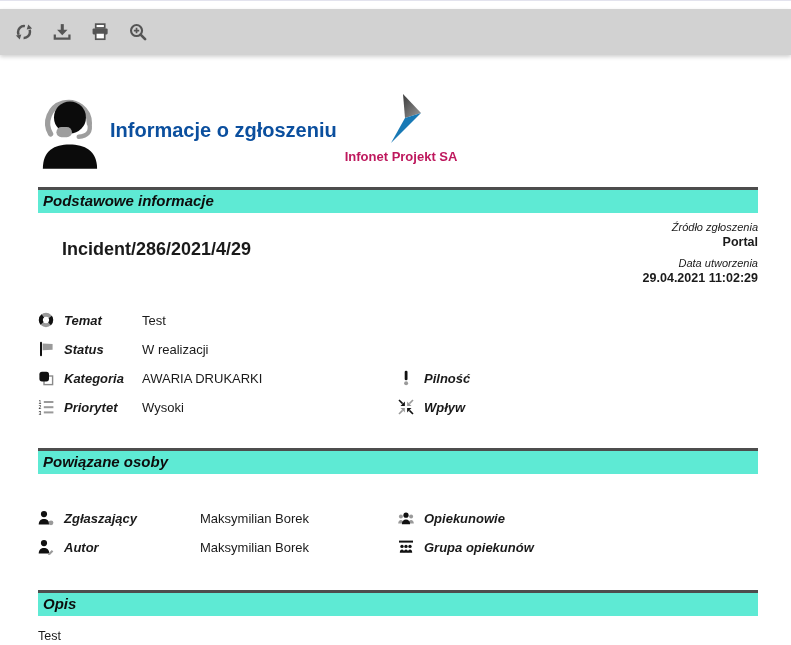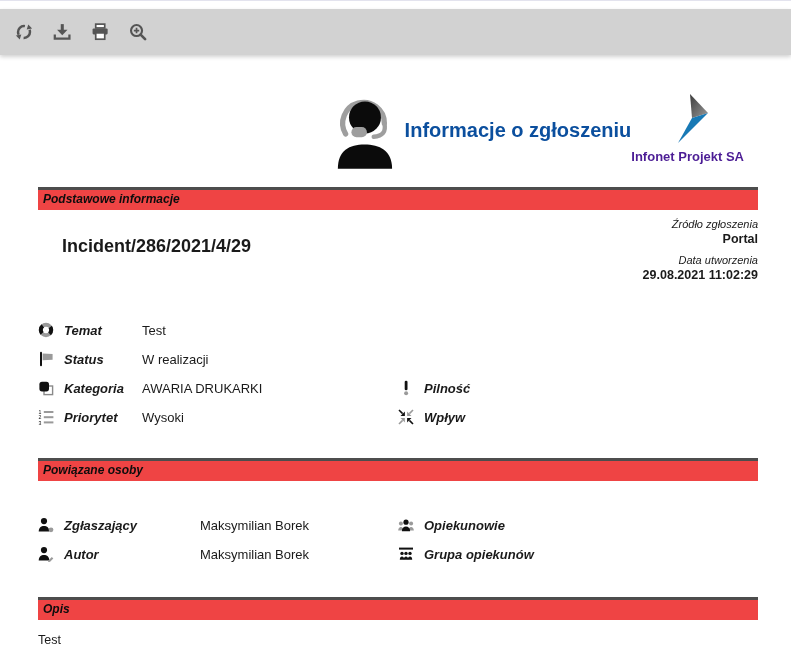--- a/index.html
+++ b/index.html
@@ -4,34 +4,34 @@
 <style>
   * { margin:0; padding:0; box-sizing:border-box; }
   html,body { width:791px; height:645px; overflow:hidden; background:#fff;
     font-family:"Liberation Sans", sans-serif; color:#1a1a1a; }
   .topstrip { height:9px; background:#fff; border-top:1px solid #e3e3ee; }
   .toolbar { height:46px; background:#d2d2d2; display:flex; align-items:center;
     padding-left:8px; box-shadow:0 2px 4px rgba(0,0,0,.18); position:relative; z-index:2; }
   .tbtn { width:32px; height:32px; display:flex; align-items:center; justify-content:center;
     margin-right:6px; border:none; background:transparent; cursor:pointer; }
   .doc { padding:36px 33px 0 38px; position:relative; z-index:1; }
-  .header-row { display:flex; justify-content:flex-end; align-items:flex-start; }
+  .header-row { display:flex; justify-content:flex-start; align-items:flex-start;gap:8px; }
   .header-left { display:flex; align-items:center; }
   .page-title { font-size:20px; font-weight:bold; color:#0b4f9e; margin-left:10px; }
   .logo-block { text-align:center; margin-right:14px; margin-top:2px; }
-  .logo-text { font-size:13px; font-weight:bold; color:#4c1d95; margin-top:2px; }
-  .sec-bar { border-top:3px solid #4d4d4d; background:#ef4444; font-style:italic;
-    font-weight:bold; font-size:12px; padding:2px 5px 4px; color:#0d0d0d; }
+  .logo-text { font-size:13px; font-weight:bold; color:#be185d; margin-top:2px; }
+  .sec-bar { border-top:3px solid #4d4d4d; background:#5eead4; font-style:italic;
+    font-weight:bold; font-size:15px; padding:2px 5px 4px; color:#0d0d0d; }
   .bar-basic { margin-top:18px; }
   .meta-row { display:flex; justify-content:space-between; margin-top:8px; }
   .incident-id { font-size:18px; font-weight:bold; margin-top:18px;margin-left:24px; }
   .meta { text-align:right; font-size:11px; line-height:1.25; }
   .meta-label { font-style:italic; color:#1a1a1a; }
   .meta-value { font-weight:bold; font-size:12.5px; margin-bottom:7px; }
-  .fields { display:grid; grid-template-columns:360px 1fr; margin-top:25px; }
+  .fields { display:grid; grid-template-columns:360px 1fr; margin-top:12px; }
   .frow { display:flex; align-items:center; height:29px; }
   .ficon { width:26px; display:flex; align-items:center; }
   .flabel { font-weight:bold; font-style:italic; font-size:13px; width:78px; }
   .people-grid .flabel { width:136px; }
   .fvalue { font-size:13px; }
   .right-offset { margin-top:58px; }
   .bar-people { margin-top:26px; }
   .people-grid { margin-top:30px; }
   .bar-opis { margin-top:28px; }
   .desc-text { font-size:12.5px; margin-top:13px; }
@@ -116,21 +116,21 @@
   </div>
 
   <div class="sec-bar bar-basic">Podstawowe informacje</div>
 
   <div class="meta-row">
     <div class="incident-id">Incident/286/2021/4/29</div>
     <div class="meta">
       <div class="meta-label">Źródło zgłoszenia</div>
       <div class="meta-value">Portal</div>
       <div class="meta-label">Data utworzenia</div>
-      <div class="meta-value">29.08.2021 11:02:29</div>
+      <div class="meta-value">29.04.2021 11:02:29</div>
     </div>
   </div>
 
   <div class="fields">
     <div>
       <div class="frow">
         <span class="ficon">
           <svg width="16" height="16" viewBox="0 0 16 16">
             <circle cx="8" cy="8" r="5.2" fill="none" stroke="#9a9a9a" stroke-width="4"></circle>
             <circle cx="8" cy="8" r="5.2" fill="none" stroke="#111" stroke-width="4" stroke-dasharray="8.17 8.17" stroke-dashoffset="4"></circle>

